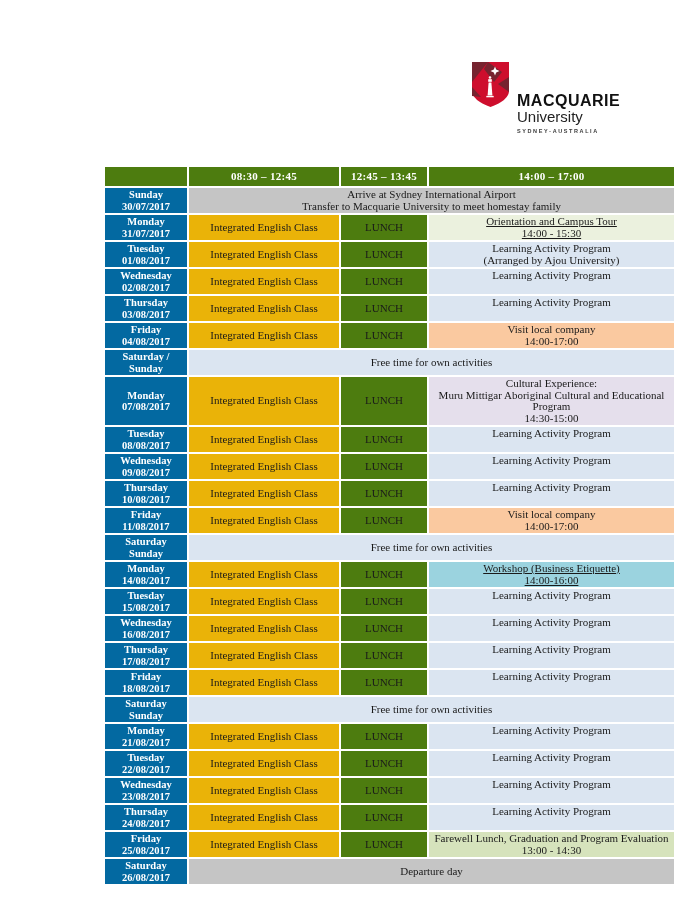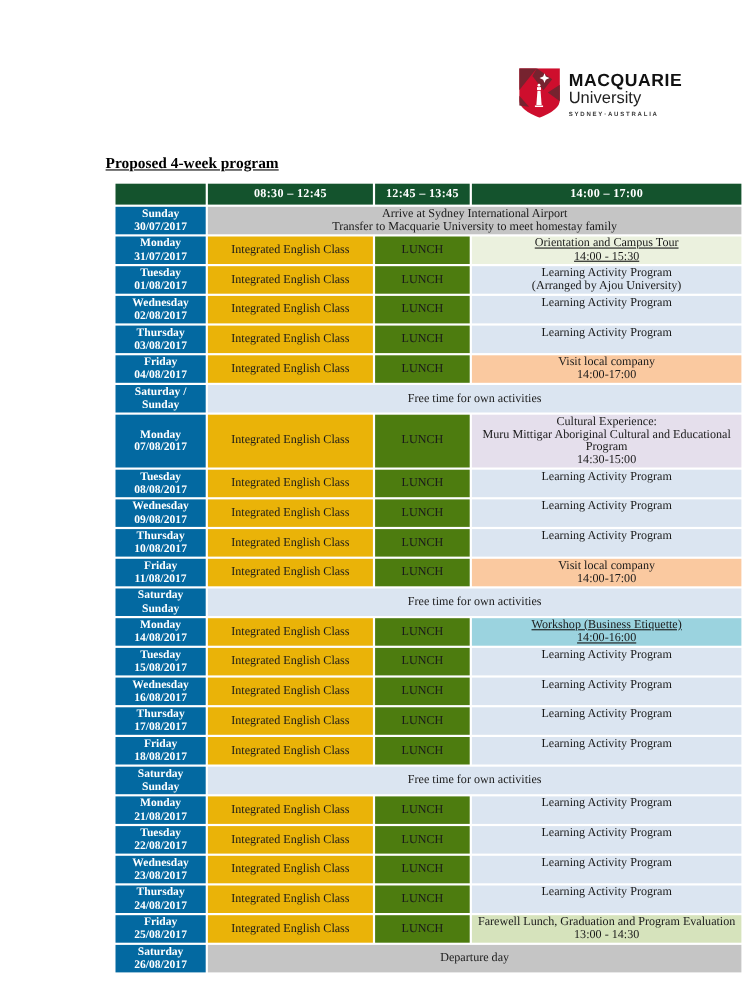--- a/index.html
+++ b/index.html
@@ -4,35 +4,35 @@
 <style>
   * { margin:0; padding:0; box-sizing:border-box; }
   html,body { width:681px; height:915px; background:#ffffff;
     font-family:"Liberation Serif", serif; color:#1a1a1a; }
   .page { position:relative; width:681px; height:915px; background:#fff; overflow:hidden; }
 
   
   .logo { position:absolute; left:472px; top:62px; display:flex; gap:8px; }
   .logo-shield { width:37px; height:45px; }
   .logo-text { padding-top:3px; font-family:"Liberation Sans", sans-serif; }
-  .logo-name { font-size:16px; font-weight:bold; letter-spacing:.5px; color:#111; line-height:17px; }
+  .logo-name { font-size:16px; font-weight:bold; letter-spacing:.5px; color:#111; line-height:17px;margin-top:27px; }
   .logo-sub  { font-size:15px; color:#222; line-height:16px; }
   .logo-tag  { font-size:5.5px; letter-spacing:1.6px; color:#3a3a3a; margin-top:3px; font-weight:bold; }
 
   
   .title { position:absolute; left:96px; top:142px; font-size:14px; font-weight:bold;
     text-decoration:underline; color:#000; }
 
   
   table.program { position:absolute; left:103px; top:165px; border-collapse:separate;
     border-spacing:2px; table-layout:fixed; width:569px; }
   col.c1 { width:82px; } col.c2 { width:150px; } col.c3 { width:86px; } col.c4 { width:245px; }
   th, td { font-size:11px; line-height:11.5px; text-align:center; padding:1px 2px;
     vertical-align:middle; white-space:pre-line; overflow:hidden; }
-  th { background:#14532d; color:#ffffff; font-weight:bold; height:19px; letter-spacing:.3px; }
+  th { background:#4d7c0f; color:#ffffff; font-weight:bold; height:19px; letter-spacing:.3px; }
   td.day { background:#0369a1; color:#ffffff; font-weight:bold; height:24px; font-size:10.5px; }
   td.am  { background:#eab308; }
   td.lunch { background:#4d7c0f; }
   td.pm { vertical-align:top; }
   .bg-gray     { background:#c5c5c5; }
   .bg-blue     { background:#dbe5f1; }
   .bg-palegreen{ background:#ebf1de;text-decoration:underline; }
   .bg-green    { background:#d6e3bc; }
   .bg-orange   { background:#fac9a0; }
   .bg-lavender { background:#e5dfec; }
@@ -56,21 +56,20 @@
       <polygon points="16.6,20.6 19.4,20.6 20.4,33.5 15.6,33.5" fill="#ffffff"></polygon>
       <rect x="14.3" y="33.9" width="7.4" height="1.4" fill="#ffffff"></rect>
     </svg>
     <div class="logo-text">
       <div class="logo-name">MACQUARIE</div>
       <div class="logo-sub">University</div>
       <div class="logo-tag">SYDNEY·AUSTRALIA</div>
     </div>
   </div>
 
-  <h1 class="title">Proposed 4-week program</h1>
 
   <table class="program">
     <colgroup>
         <col class="c1">
         <col class="c2">
         <col class="c3">
         <col class="c4">
       </colgroup>
     <thead>
       <tr id="head-row">

